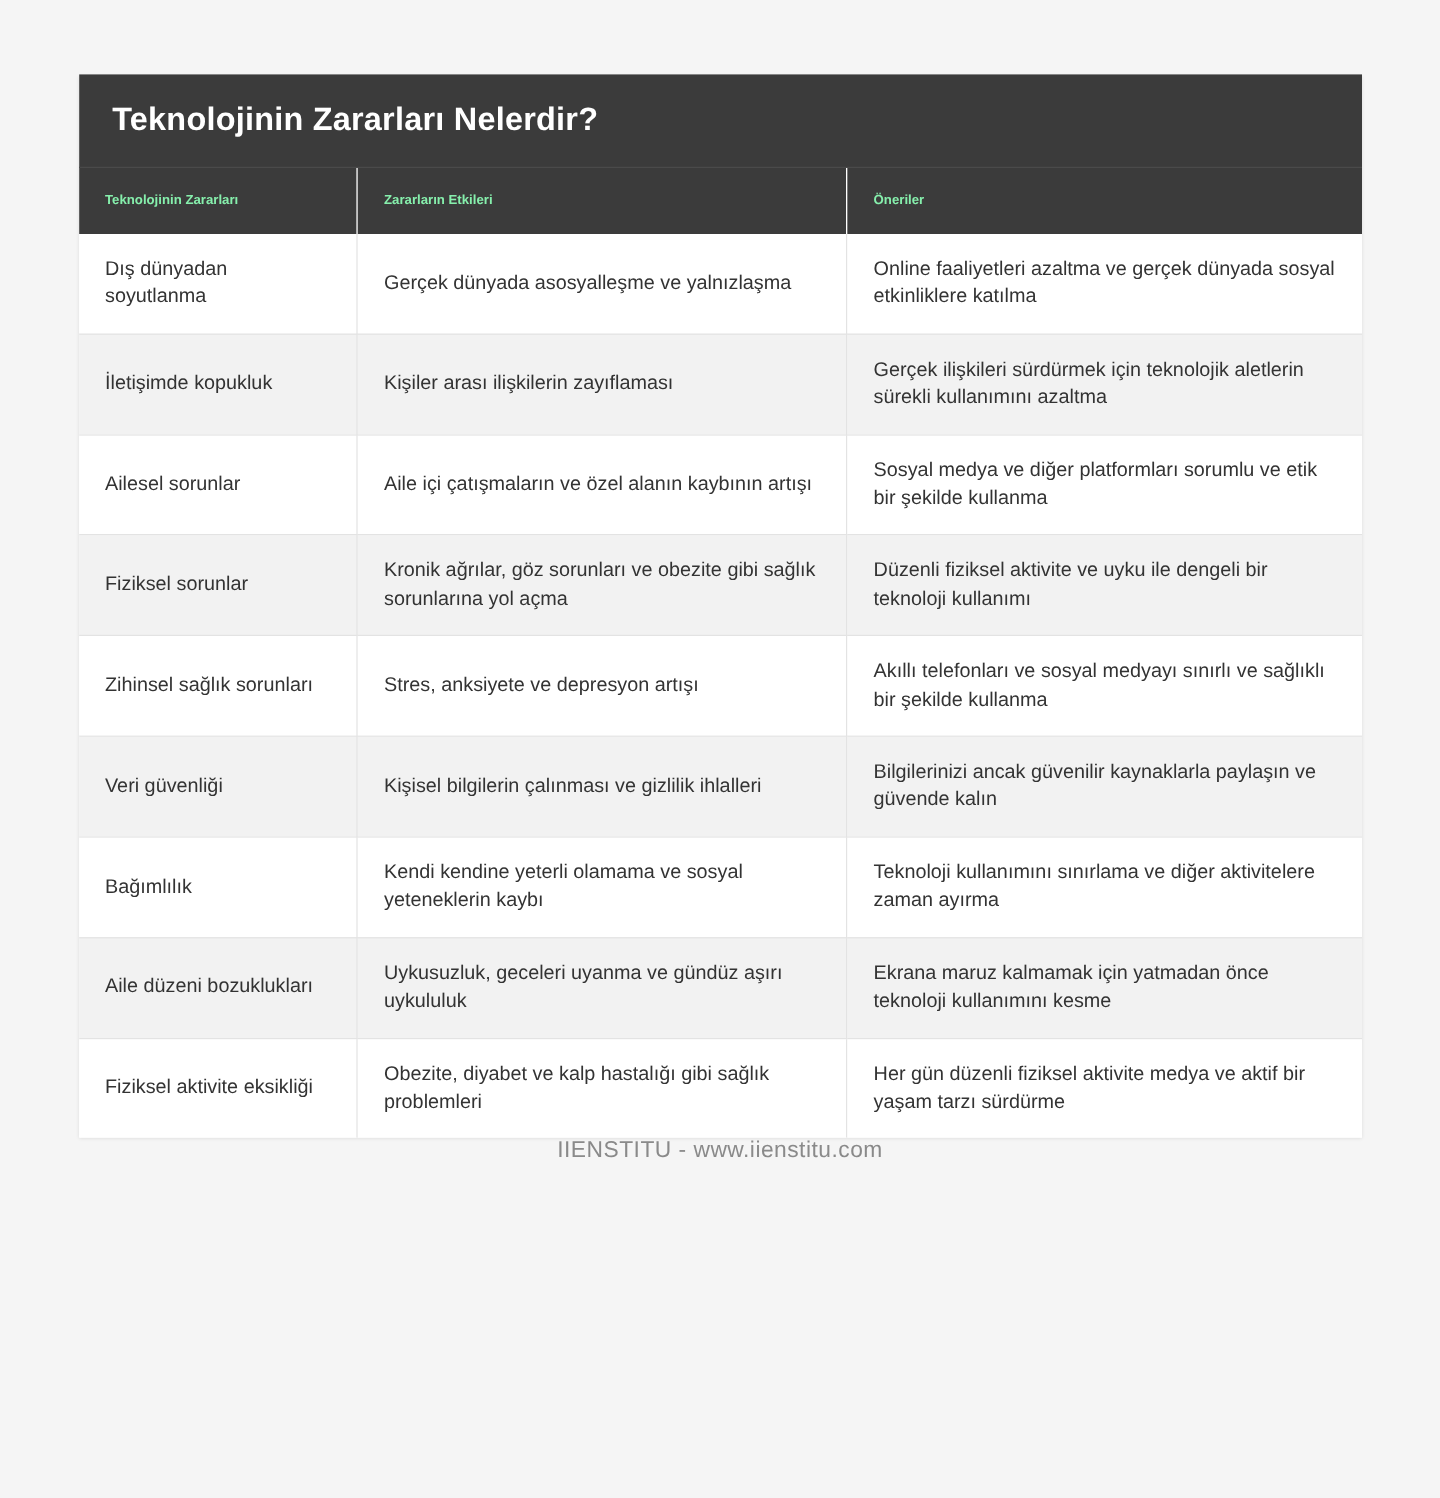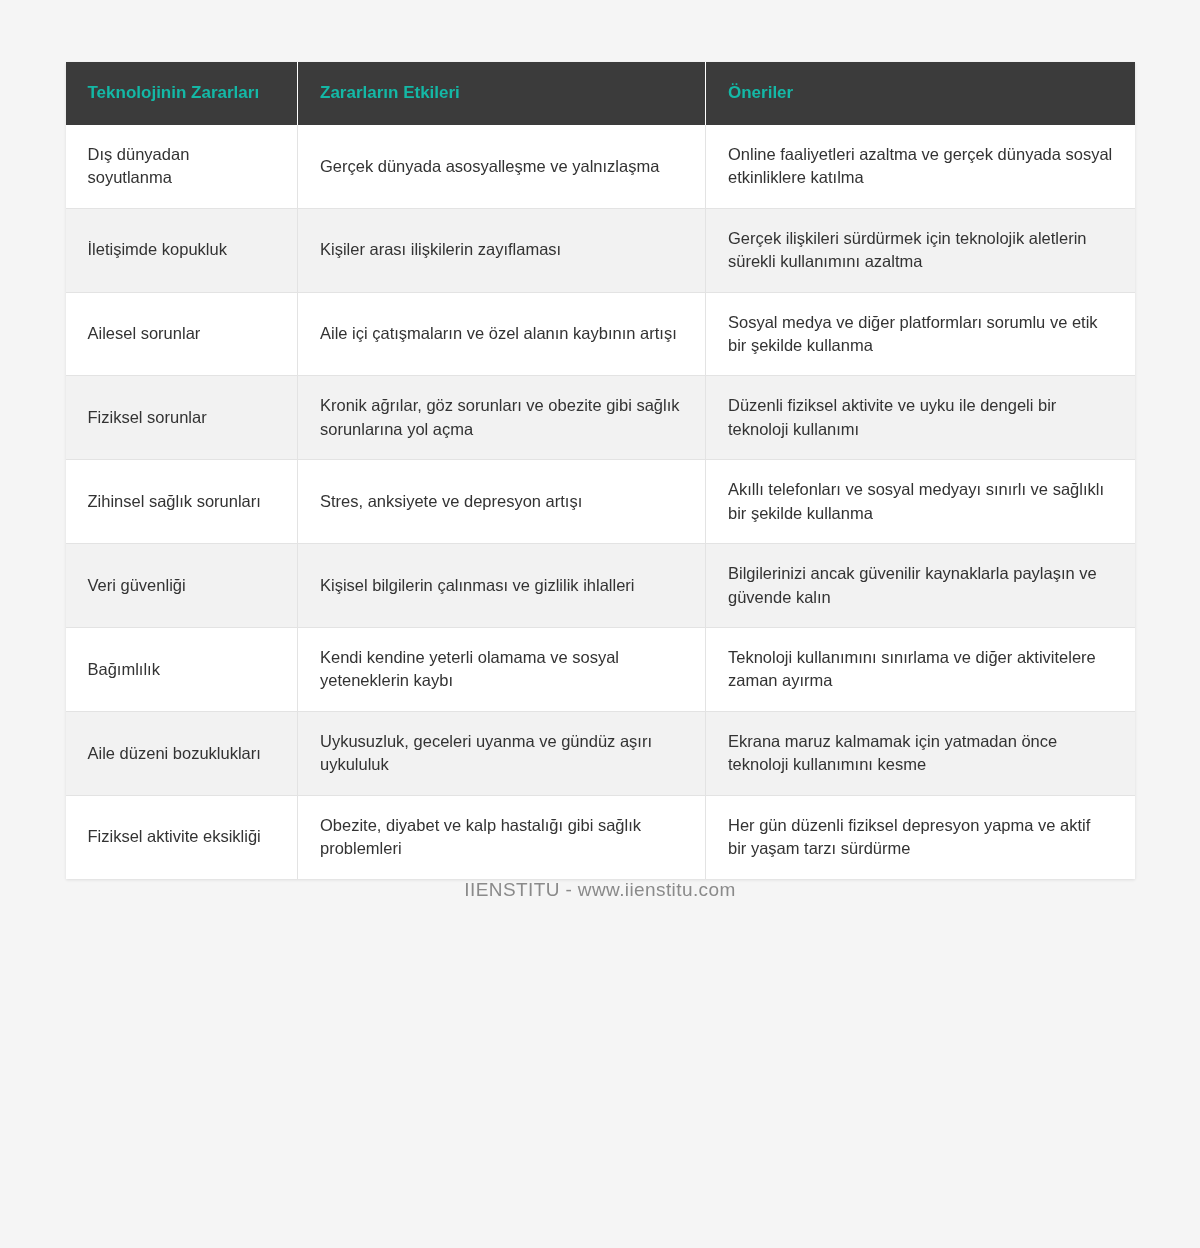--- a/index.html
+++ b/index.html
@@ -34,23 +34,23 @@
     letter-spacing: 0.2px;
     border-bottom: 1px solid #4a4a4a;
   }
   table {
     border-collapse: collapse;
     width: 100%;
     table-layout: fixed;
   }
   thead th {
     background: #3b3b3b;
-    color: #14b8a6;
+    color: #86efac;
     text-align: left;
-    font-size: 17px;
+    font-size: 11px;
     font-weight: bold;
     padding: 20px 22px;
     vertical-align: middle;
     border-right: 1px solid #ffffff;
     line-height: 1.35;
   }
   thead th:last-child { border-right: none; }
   .col1 { width: 232px; }
   .col2 { width: 408px; }
   .col3 { width: 429px; }
@@ -72,20 +72,21 @@
     color: #8a8a8a;
     letter-spacing: 0.4px;
     text-align: center;
   }
 </style>
 </head>
 <body>
 
 <div class="page">
   <div class="table-wrap">
+    <div class="title-bar">Teknolojinin Zararları Nelerdir?</div>
     <table>
       <colgroup>
         <col class="col1">
         <col class="col2">
         <col class="col3">
       </colgroup>
       <thead>
         <tr>
           <th>Teknolojinin Zararları</th>
           <th>Zararların Etkileri</th>
@@ -129,19 +130,19 @@
           <td>Teknoloji kullanımını sınırlama ve diğer aktivitelere zaman ayırma</td>
         </tr>
         <tr>
           <td>Aile düzeni bozuklukları</td>
           <td>Uykusuzluk, geceleri uyanma ve gündüz aşırı uykululuk</td>
           <td>Ekrana maruz kalmamak için yatmadan önce teknoloji kullanımını kesme</td>
         </tr>
         <tr>
           <td>Fiziksel aktivite eksikliği</td>
           <td>Obezite, diyabet ve kalp hastalığı gibi sağlık problemleri</td>
-          <td>Her gün düzenli fiziksel depresyon yapma ve aktif bir yaşam tarzı sürdürme</td>
+          <td>Her gün düzenli fiziksel aktivite medya ve aktif bir yaşam tarzı sürdürme</td>
         </tr>
       </tbody>
     </table>
   </div>
   <div class="footer">IIENSTITU - www.iienstitu.com</div>
 </div>
 
 </body></html>

